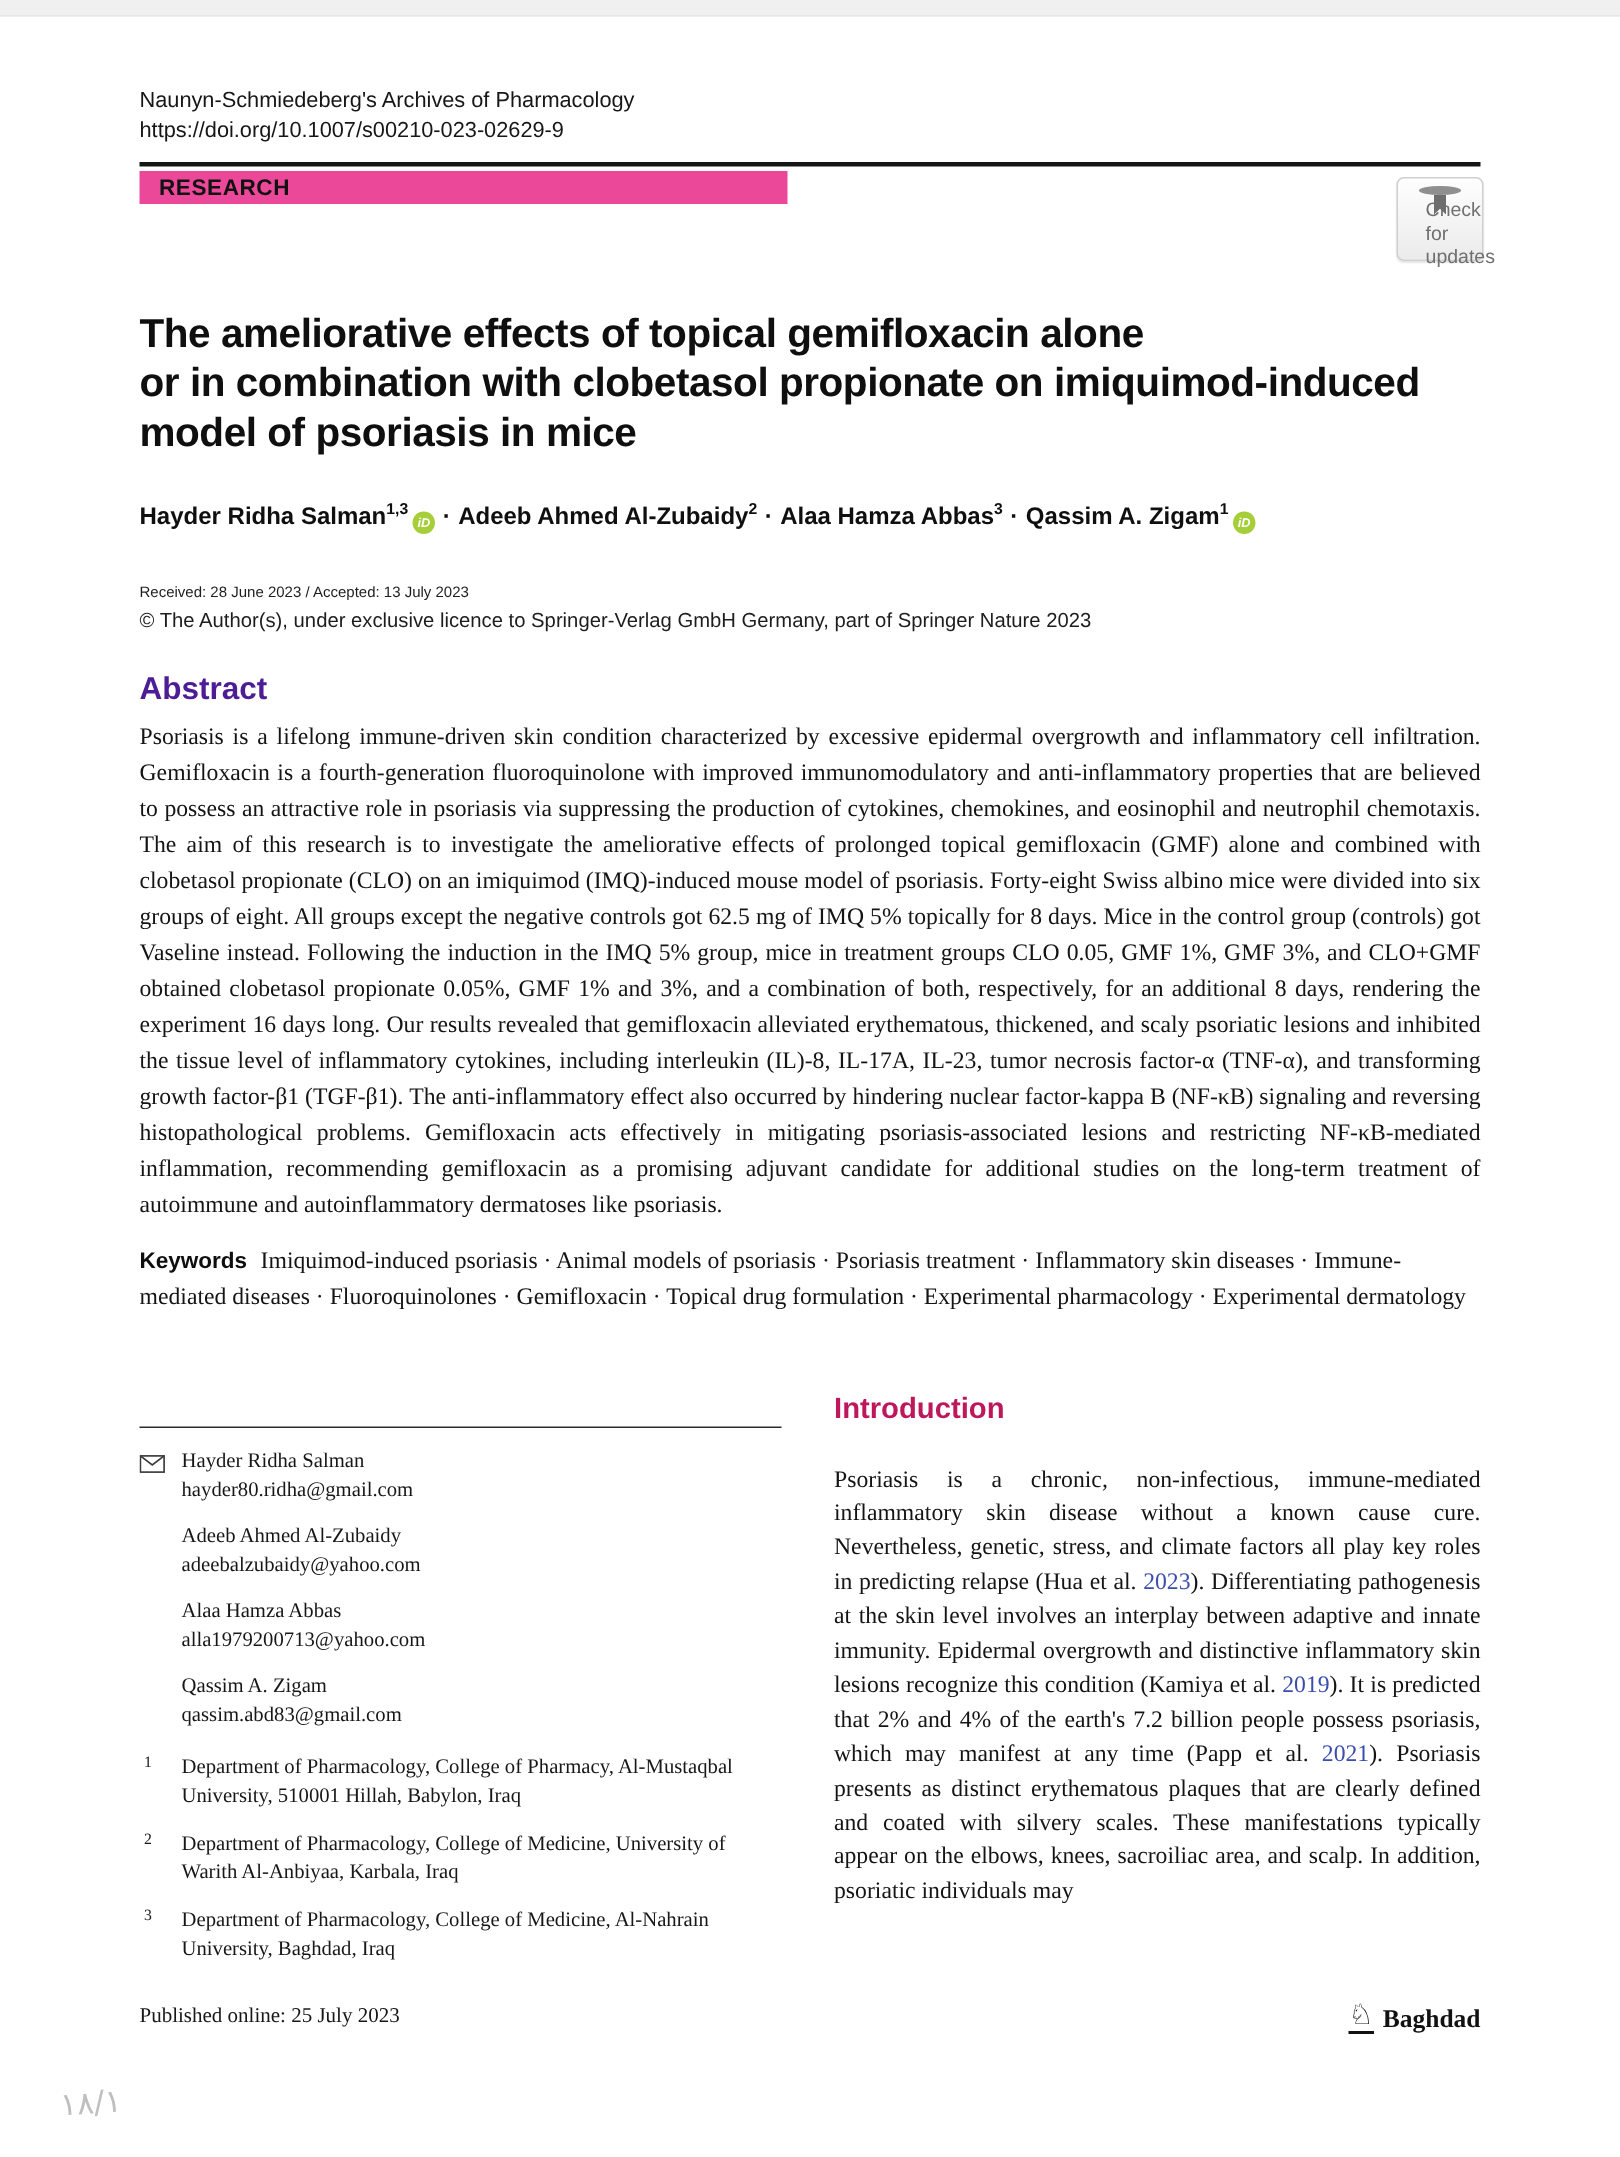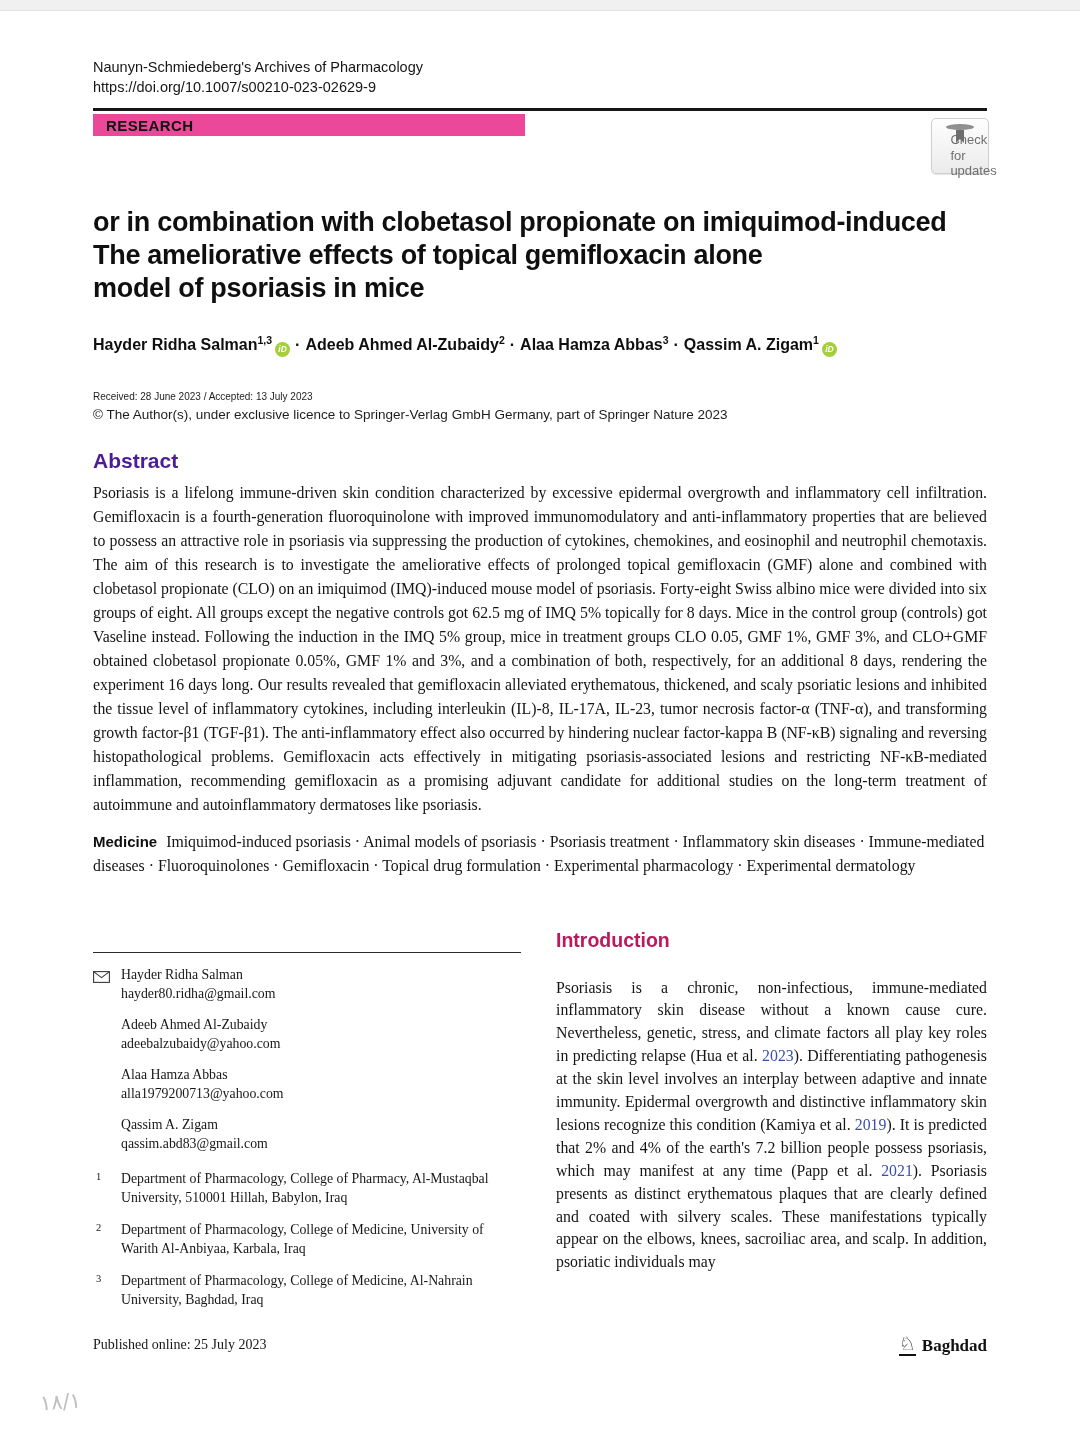--- a/index.html
+++ b/index.html
@@ -105,37 +105,37 @@
           <span class="badge-flag"></span>
         </span>
         <span class="badge-text">
           <span>Check for</span><br>
           <span>updates</span>
         </span>
       </div>
     </div>
 
     <h1 class="title">
+      <span>The ameliorative effects of topical gemifloxacin alone</span>
       <span>or in combination with clobetasol propionate on imiquimod-induced</span>
-      <span>The ameliorative effects of topical gemifloxacin alone</span>
       <span>model of psoriasis in mice</span>
     </h1>
 
     <div class="authors">
       <span class="author"><span>Hayder Ridha Salman</span><sup>1,3</sup><span class="orcid">iD</span></span><span class="sep">·</span><span class="author"><span>Adeeb Ahmed Al-Zubaidy</span><sup>2</sup></span><span class="sep">·</span><span class="author"><span>Alaa Hamza Abbas</span><sup>3</sup></span><span class="sep">·</span><span class="author"><span>Qassim A. Zigam</span><sup>1</sup><span class="orcid">iD</span></span>
     </div>
 
     <div class="dates">Received: 28 June 2023 / Accepted: 13 July 2023</div>
     <div class="copyright">© The Author(s), under exclusive licence to Springer-Verlag GmbH Germany, part of Springer Nature 2023</div>
 
     <div class="sec-label">Abstract</div>
     <div class="abstract-body">Psoriasis is a lifelong immune-driven skin condition characterized by excessive epidermal overgrowth and inflammatory cell infiltration. Gemifloxacin is a fourth-generation fluoroquinolone with improved immunomodulatory and anti-inflammatory properties that are believed to possess an attractive role in psoriasis via suppressing the production of cytokines, chemokines, and eosinophil and neutrophil chemotaxis. The aim of this research is to investigate the ameliorative effects of prolonged topical gemifloxacin (GMF) alone and combined with clobetasol propionate (CLO) on an imiquimod (IMQ)-induced mouse model of psoriasis. Forty-eight Swiss albino mice were divided into six groups of eight. All groups except the negative controls got 62.5 mg of IMQ 5% topically for 8 days. Mice in the control group (controls) got Vaseline instead. Following the induction in the IMQ 5% group, mice in treatment groups CLO 0.05, GMF 1%, GMF 3%, and CLO+GMF obtained clobetasol propionate 0.05%, GMF 1% and 3%, and a combination of both, respectively, for an additional 8 days, rendering the experiment 16 days long. Our results revealed that gemifloxacin alleviated erythematous, thickened, and scaly psoriatic lesions and inhibited the tissue level of inflammatory cytokines, including interleukin (IL)-8, IL-17A, IL-23, tumor necrosis factor-α (TNF-α), and transforming growth factor-β1 (TGF-β1). The anti-inflammatory effect also occurred by hindering nuclear factor-kappa B (NF-κB) signaling and reversing histopathological problems. Gemifloxacin acts effectively in mitigating psoriasis-associated lesions and restricting NF-κB-mediated inflammation, recommending gemifloxacin as a promising adjuvant candidate for additional studies on the long-term treatment of autoimmune and autoinflammatory dermatoses like psoriasis.</div>
 
     <div class="keywords">
-      <span class="kw-label">Medicine</span><span>Imiquimod-induced psoriasis · Animal models of psoriasis · Psoriasis treatment · Inflammatory skin diseases · Immune-mediated diseases · Fluoroquinolones · Gemifloxacin · Topical drug formulation · Experimental pharmacology · Experimental dermatology</span>
+      <span class="kw-label">Keywords</span><span>Imiquimod-induced psoriasis · Animal models of psoriasis · Psoriasis treatment · Inflammatory skin diseases · Immune-mediated diseases · Fluoroquinolones · Gemifloxacin · Topical drug formulation · Experimental pharmacology · Experimental dermatology</span>
     </div>
 
     <div class="columns">
 
       <div class="col-left">
         <div class="contact-rule"></div>
 
         <div class="contact">
           <span class="mail-icon">
             <svg width="17" height="12" viewBox="0 0 17 12">

